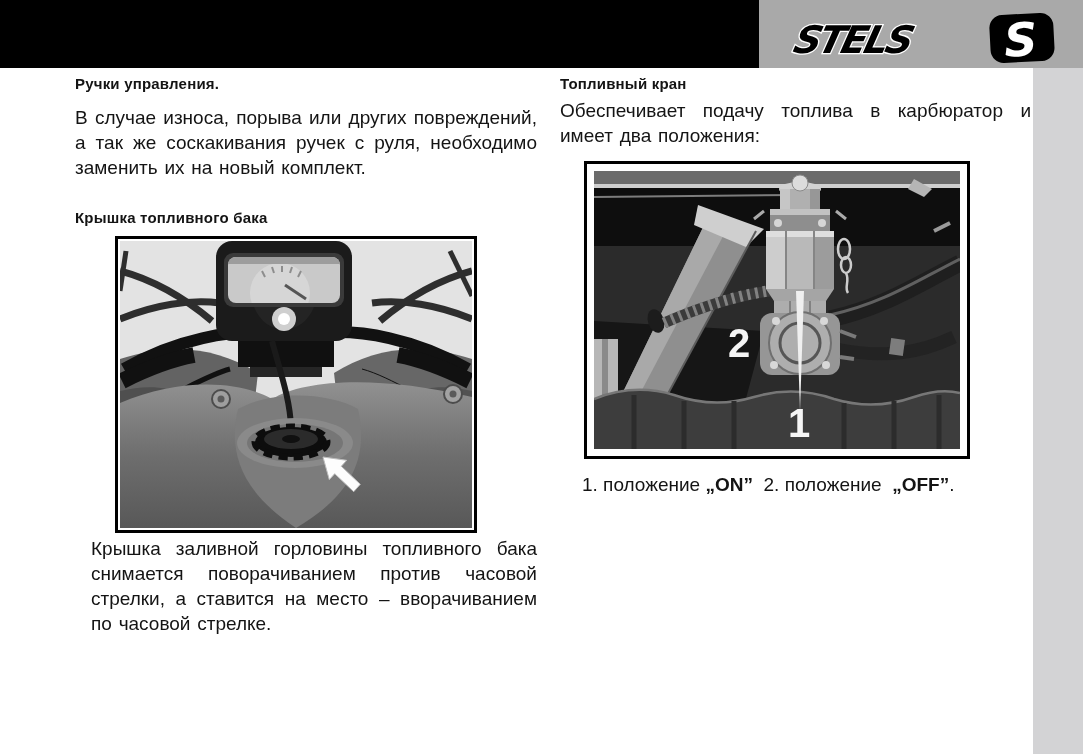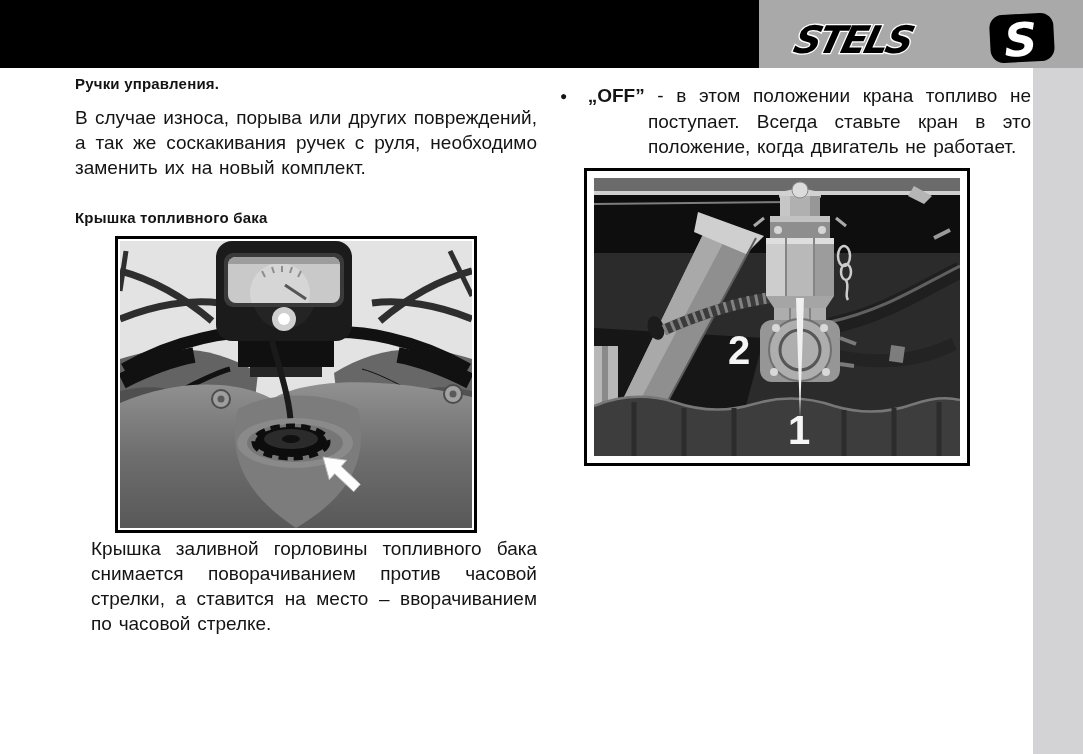--- a/index.html
+++ b/index.html
@@ -155,23 +155,24 @@
         </g>
 
         <polygon points="203,216 226.7,219.3 221.3,225.3 240.3,243.3 233.7,250.7 214.7,232.7 209.3,238.7" fill="#fdfdfd" stroke="#bdbdbd" stroke-width="1"></polygon>
       </svg>
     </figure>
 
     <p class="body-text after-photo">Крышка  заливной  горловины  топливного бака снимается   поворачиванием  против  часовой стрелки, а ставится на место – вворачиванием по часовой стрелке.</p>
   </div>
 
   <div class="col col-right">
+    <h2 class="hd">Топливный кран</h2>
+    <p class="body-text" style="margin-top:1px;">Обеспечивает  подачу топлива  в  карбюратор и имеет два положения:</p>
 
     <ul class="fuel-bullets">
-      <li class="off"><span class="blt">●</span> <span class="term">„OFF”</span> <span>-  в  этом  положении  крана  топливо не  поступает.  Всегда  ставьте  кран в это  положение,  когда  двигатель  не работает.</span></li>
     </ul>
 
     <figure class="photo photo-right">
       <svg width="366" height="278" viewBox="0 0 366 278">
 
         <rect x="0" y="0" width="366" height="278" fill="#2b2b2b"></rect>
 
         <rect x="0" y="0" width="366" height="13" fill="#6b6b6b"></rect>
         <rect x="0" y="13" width="366" height="4" fill="#cfcfcf"></rect>
         <rect x="0" y="17" width="366" height="58" fill="#0e0e0e"></rect>
@@ -257,15 +258,16 @@
           </g>
         </g>
 
         <polygon points="202,120 210,120 206,240" fill="#f0f0f0"></polygon>
 
         <text x="134" y="186" class="photo-num">2</text>
         <text x="194" y="266" class="photo-num">1</text>
       </svg>
     </figure>
 
+    <p class="caption"><span>1. положение </span><b>„ON”</b><span>  2. положение  </span><b>„OFF”</b><span>.</span></p>
   </div>
 
 </div>
 
 </body></html>

